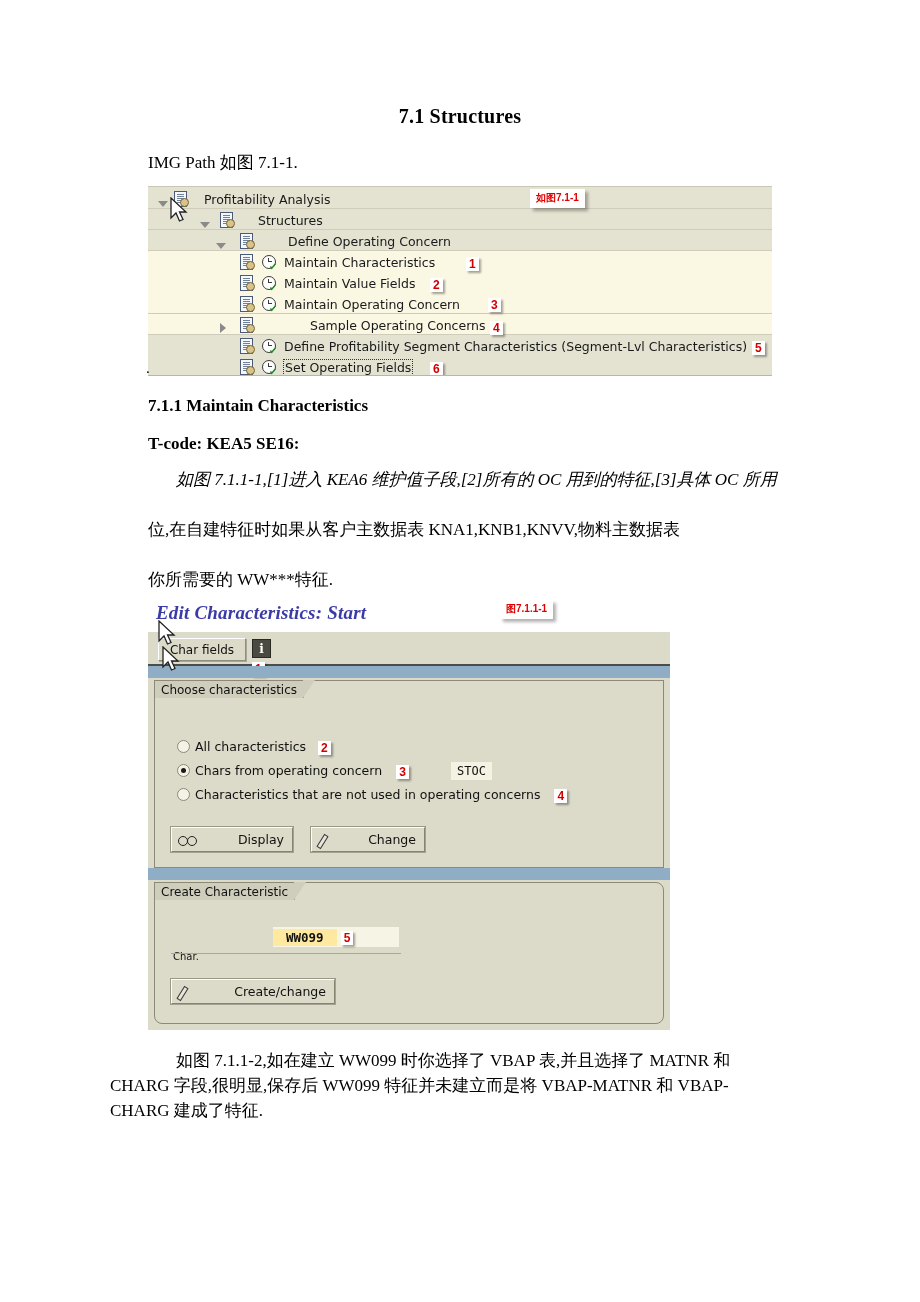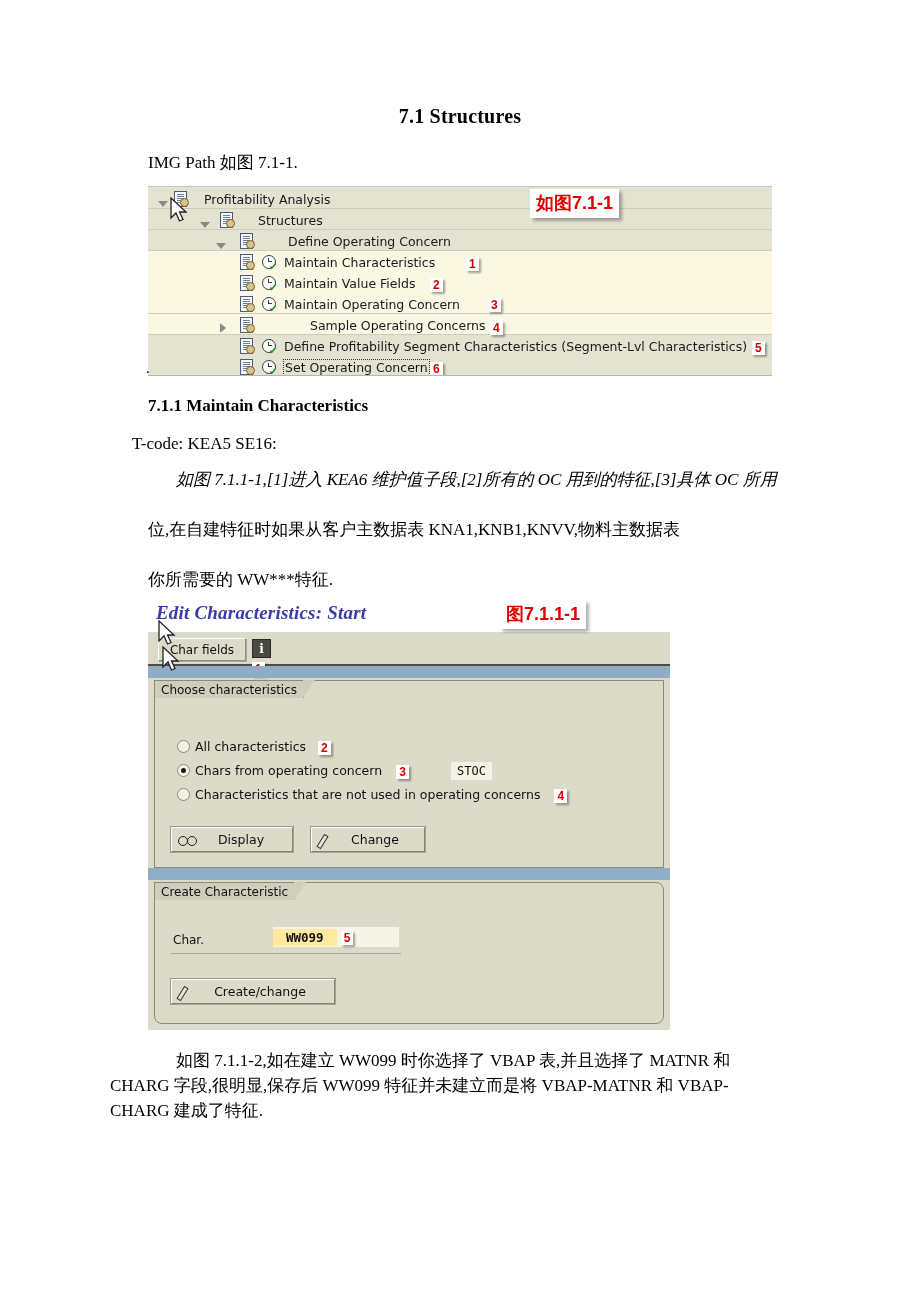--- a/index.html
+++ b/index.html
@@ -145,21 +145,21 @@
     padding:0 3px;
     box-shadow: 2px 2px 2px rgba(0,0,0,.35);
     vertical-align: middle;
   }
   .fig-tag {
     position:absolute;
     background:#ffffff;
     color:#e00000;
     font-family:"Liberation Sans", sans-serif;
     font-weight:bold;
-    font-size:18px;
+    font-size:10px;
     padding:2px 6px 3px 6px;
     box-shadow: 3px 3px 3px rgba(0,0,0,.3);
     white-space:nowrap;
   }
   .dotted-sel {
     border: 1px dotted #333;
     padding: 0 1px;
   }
 
   
@@ -281,21 +281,21 @@
     background:#dcdac8;
     border:1px solid #ffffff;
     border-right-color:#85846f;
     border-bottom-color:#85846f;
     box-shadow: 1px 1px 0 #a4a292, 0 0 0 1px #9a9887;
     display:flex;align-items:center;
     font-family:"DejaVu Sans", sans-serif;
     font-size:12.5px;
     color:#111;
   }
-  .push-btn .lbl { flex:1; text-align:center; padding-right:8px;}
+  .push-btn .lbl { flex:1; text-align:right; padding-right:8px;}
   .glasses {
     width:20px;height:13px;margin-left:6px;position:relative;flex:0 0 auto;
   }
   .glasses:before, .glasses:after {
     content:""; position:absolute; top:3px;
     width:8px;height:8px;border:1.4px solid #222;border-radius:50% 50% 50% 50%;
   }
   .glasses:before { left:0; }
   .glasses:after { left:9px; }
   .pencil-ico {
@@ -305,22 +305,23 @@
     content:"";
     position:absolute; left:2px; top:1px;
     width:3px;height:13px;
     background:#e8e6d8;
     border:1px solid #3a3a3a;
     transform: rotate(32deg);
   }
   .field-label {
     position:absolute;
     font-family:"DejaVu Sans", sans-serif;
-    font-size:12px;
-    color:#111;
+    font-size:10px;
+    color:#111;
+    margin-top:18px;
   }
   .char-input {
     position:absolute;
     background:#f6f4e4;
     border:none;
     display:flex; align-items:center;
   }
   .char-input .hl {
     background:#ffe9a0;
     font-family:"DejaVu Sans Mono", monospace;
@@ -451,38 +452,38 @@
       <span class="tw" style="left:604px; top:3px;"><span class="callout">5</span></span>
     </div>
 
     <div class="tree-row" style="top:170px;">
       <span class="tw" style="left:92px; top:2px;">
         <span class="doc-icon"><span class="sheet"></span><span class="pencil"></span></span>
       </span>
       <span class="tw" style="left:114px; top:3px;">
         <span class="clock-icon"><span class="face"></span><span class="hand1"></span><span class="hand2"></span><span class="chk">✔</span></span>
       </span>
-      <span class="tw dotted-sel" style="left:135px; top:2px;">Set Operating Concern</span>
+      <span class="tw dotted-sel" style="left:135px; top:2px;">Set Operating Fields</span>
       <span class="tw" style="left:282px; top:3px;"><span class="callout">6</span></span>
     </div>
 
     <div class="fig-tag" style="left:382px; top:2px;">如图7.1-1</div>
 
     <div class="cursor-arrow" style="left:22px; top:10px;">
       <svg width="20" height="28" viewBox="0 0 20 28">
         <polygon points="1,1 1,21 6,16 9.5,24 13,22.5 9.5,15 16,15" fill="#ffffff" stroke="#222" stroke-width="1.3"></polygon>
       </svg>
     </div>
   </div>
 
   <div class="dot-period" style="left:146px; top:360px;">.</div>
 
   <div class="doc-h2" style="left:148px; top:396px;">7.1.1 Maintain Characteristics</div>
 
-  <div class="doc-line" style="left:132px; top:431px;">T-code: KEA5 SE16:</div>
+  <div class="doc-line" style="left:148px; top:431px;font-weight:bold;">T-code: KEA5 SE16:</div>
 
   <div class="doc-line" style="left:176px; top:467px;font-style:italic;">如图 7.1.1-1,[1]进入 KEA6 维护值子段,[2]所有的 OC 用到的特征,[3]具体 OC 所用</div>
   <div class="doc-line" style="left:148px; top:517px;">位,在自建特征时如果从客户主数据表 KNA1,KNB1,KNVV,物料主数据表</div>
   <div class="doc-line" style="left:148px; top:567px;">你所需要的 WW***特征.</div>
 
   <div class="wm-clip" style="left:148px; top:596px; width:700px; height:90px;">
     <div class="watermark" style="left:28px; top:14px;">www.bdocx.com</div>
   </div>
 
   <div class="sap-fig">

